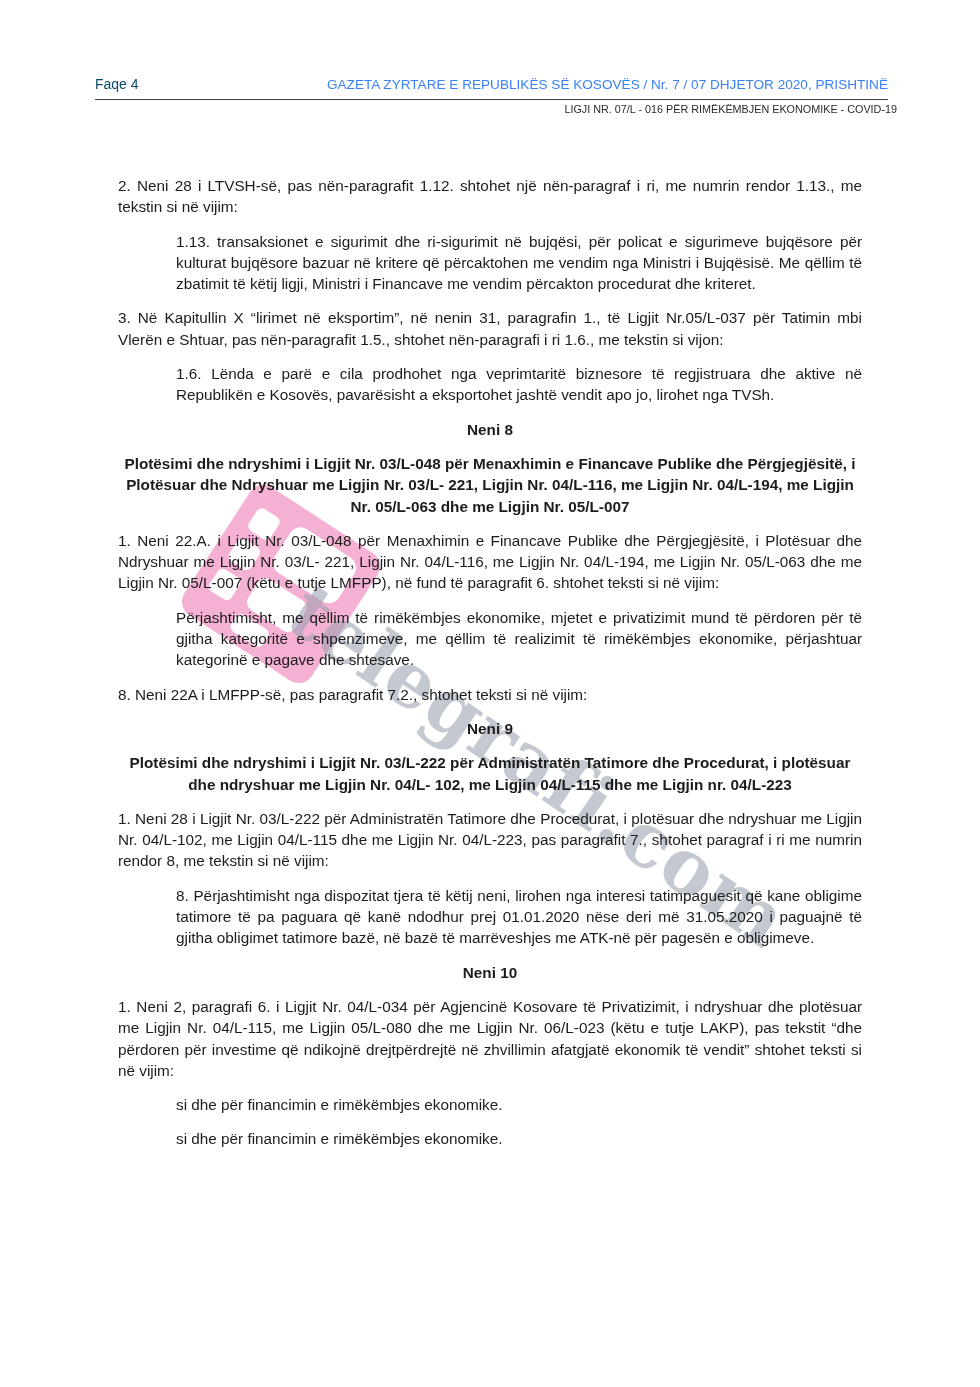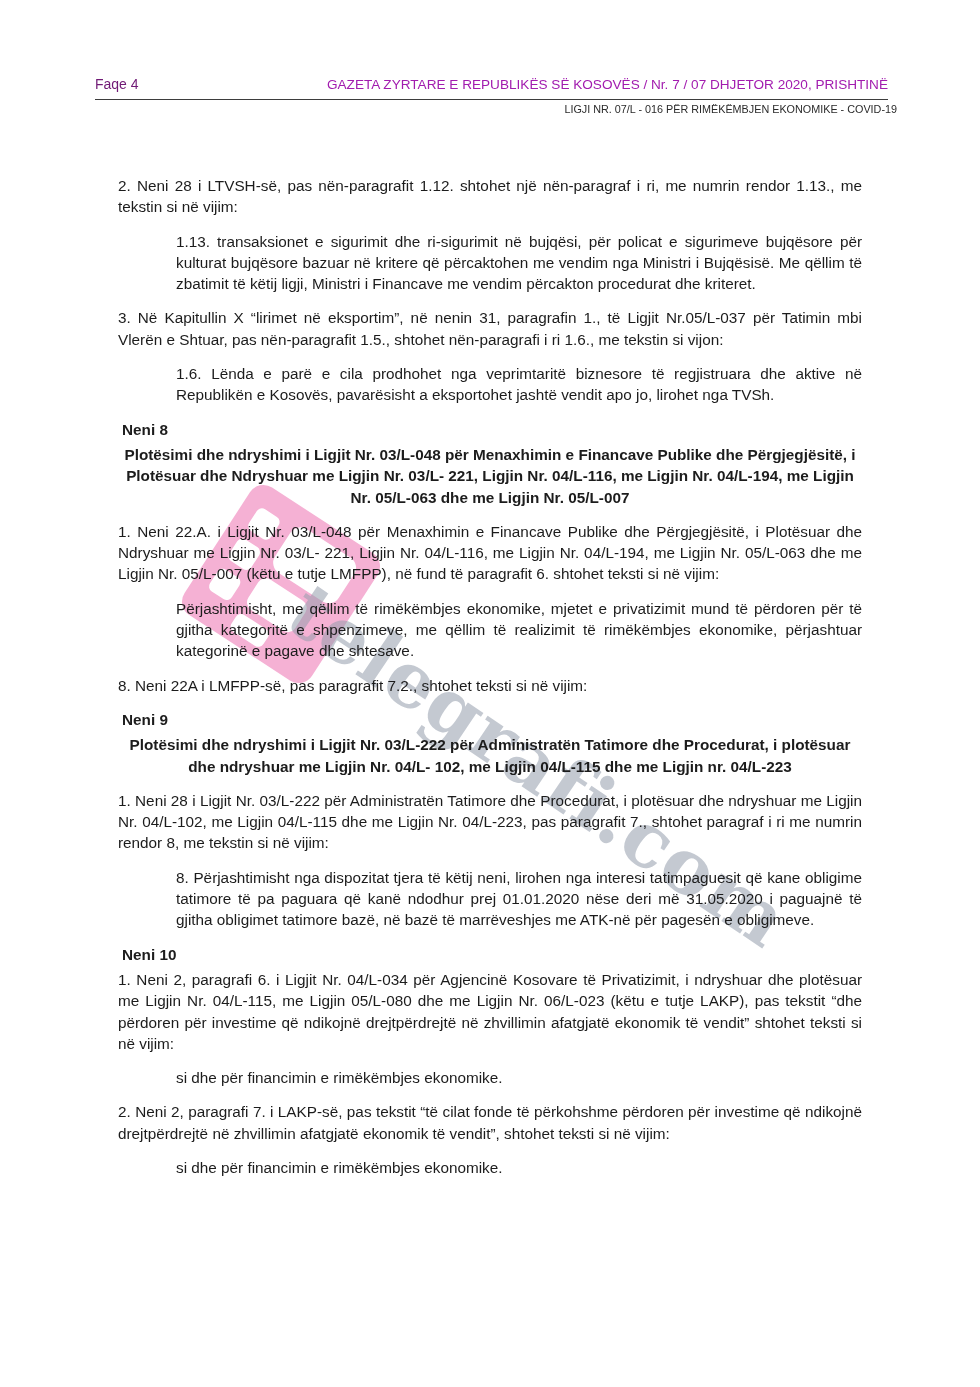--- a/index.html
+++ b/index.html
@@ -11,36 +11,36 @@
     font-family:"Liberation Sans",sans-serif;
     color:#1c1c1c;
   }
   
   .header{
     position:absolute;left:95px;top:76px;width:793px;
     border-bottom:1.5px solid #3d3d3d;
     padding-bottom:7px;
   }
   .header-row{display:flex;justify-content:space-between;align-items:flex-end;}
-  .page-num{font-size:14px;color:#701a75;}
-  .header-title{font-size:13.6px;color:#a21caf;}
+  .page-num{font-size:14px;color:#0c4a6e;}
+  .header-title{font-size:13.6px;color:#3b82f6;}
   .subheader{
     position:absolute;left:104px;top:103px;width:793px;
     text-align:right;font-size:10.8px;color:#2a2a2a;
   }
   
   .content{
     position:absolute;left:118px;top:175px;width:744px;
     font-size:15.3px;line-height:21.3px;
     text-align:justify;
     z-index:2;
   }
   .content p{margin:0 0 13px 0;}
   p.indent{margin-left:58px;}
-  p.ntitle{font-weight:bold;text-align:left;margin:4px;}
+  p.ntitle{font-weight:bold;text-align:center;margin:13px;}
   p.nsub{font-weight:bold;text-align:center;margin:0 0 13px 0;}
   
   .wm{position:absolute;left:0;top:0;width:100%;height:100%;z-index:1;pointer-events:none;}
   .wm-logo{
     position:absolute;left:205px;top:508px;width:152px;height:152px;
     transform:rotate(33deg);
     background:rgba(242,158,201,0.8);
     border-radius:16px;
   }
   .wm-logo .sq{position:absolute;background:#fff;border-radius:6px;}
@@ -93,17 +93,16 @@
     <p class="para">1. Neni 22.A. i Ligjit Nr. 03/L-048 për Menaxhimin e Financave Publike dhe Përgjegjësitë, i Plotësuar dhe Ndryshuar me Ligjin Nr. 03/L- 221, Ligjin Nr. 04/L-116, me Ligjin Nr. 04/L-194, me Ligjin Nr. 05/L-063 dhe me Ligjin Nr. 05/L-007 (këtu e tutje LMFPP), në fund të paragrafit 6. shtohet teksti si në vijim:</p>
     <p class="indent">Përjashtimisht, me qëllim të rimëkëmbjes ekonomike, mjetet e privatizimit mund të përdoren për të gjitha kategoritë e shpenzimeve, me qëllim të realizimit të rimëkëmbjes ekonomike, përjashtuar kategorinë e pagave dhe shtesave.</p>
     <p class="para">8. Neni 22A i LMFPP-së, pas paragrafit 7.2., shtohet teksti si në vijim:</p>
     <p class="ntitle">Neni 9</p>
     <p class="nsub">Plotësimi dhe ndryshimi i Ligjit Nr. 03/L-222 për Administratën Tatimore dhe Procedurat, i plotësuar dhe ndryshuar me Ligjin Nr. 04/L- 102, me Ligjin 04/L-115 dhe me Ligjin nr. 04/L-223</p>
     <p class="para">1. Neni 28 i Ligjit Nr. 03/L-222 për Administratën Tatimore dhe Procedurat, i plotësuar dhe ndryshuar me Ligjin Nr. 04/L-102, me Ligjin 04/L-115 dhe me Ligjin Nr. 04/L-223, pas paragrafit 7.,  shtohet paragraf i ri me numrin rendor 8, me tekstin si në vijim:</p>
     <p class="indent">8. Përjashtimisht nga dispozitat tjera të këtij neni, lirohen nga interesi tatimpaguesit që kane obligime tatimore të pa paguara që kanë ndodhur prej 01.01.2020 nëse deri më 31.05.2020 i paguajnë të gjitha obligimet tatimore bazë, në bazë të marrëveshjes me ATK-në për pagesën e obligimeve.</p>
     <p class="ntitle">Neni 10</p>
     <p class="para">1. Neni 2, paragrafi 6. i Ligjit Nr. 04/L-034 për Agjencinë Kosovare të Privatizimit, i ndryshuar dhe plotësuar me Ligjin Nr. 04/L-115, me Ligjin 05/L-080 dhe me Ligjin Nr. 06/L-023 (këtu e tutje LAKP), pas tekstit “dhe përdoren për investime që ndikojnë drejtpërdrejtë në zhvillimin afatgjatë ekonomik të vendit” shtohet teksti si në vijim:</p>
     <p class="indent">si dhe për financimin e rimëkëmbjes ekonomike.</p>
-    <p class="para">2. Neni 2, paragrafi 7. i LAKP-së, pas tekstit “të cilat fonde të përkohshme përdoren për investime që ndikojnë drejtpërdrejtë në zhvillimin afatgjatë ekonomik të vendit”, shtohet teksti si në vijim:</p>
     <p class="indent">si dhe për financimin e rimëkëmbjes ekonomike.</p>
   </div>
 
 </div>
 
 </body></html>

